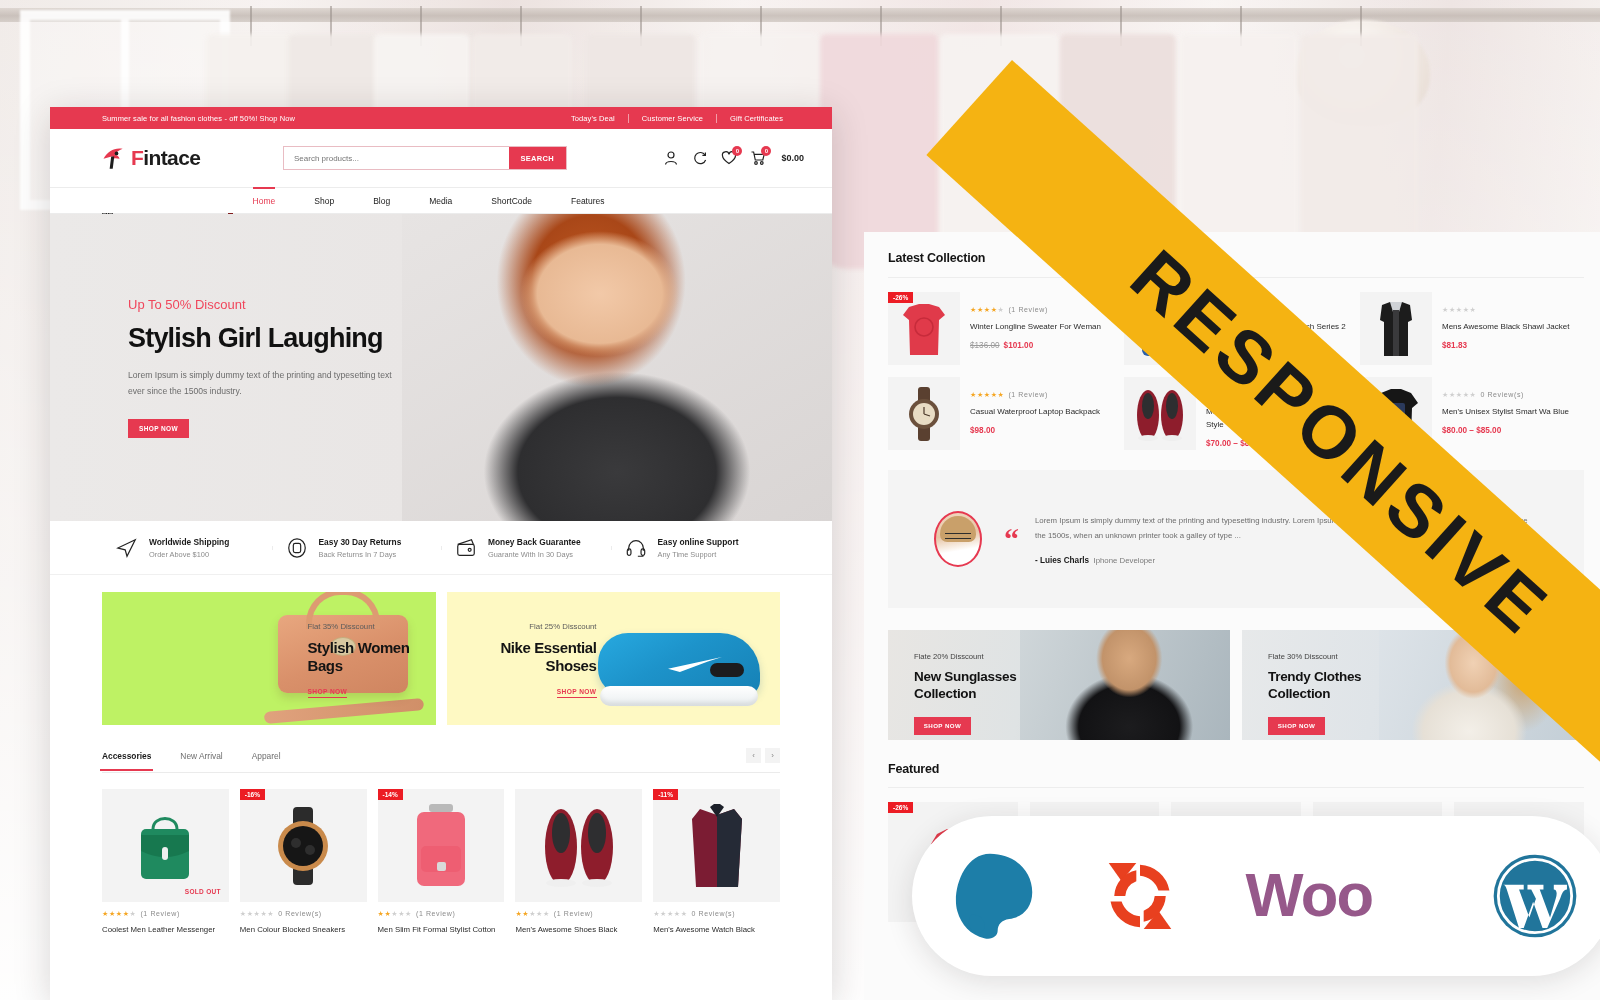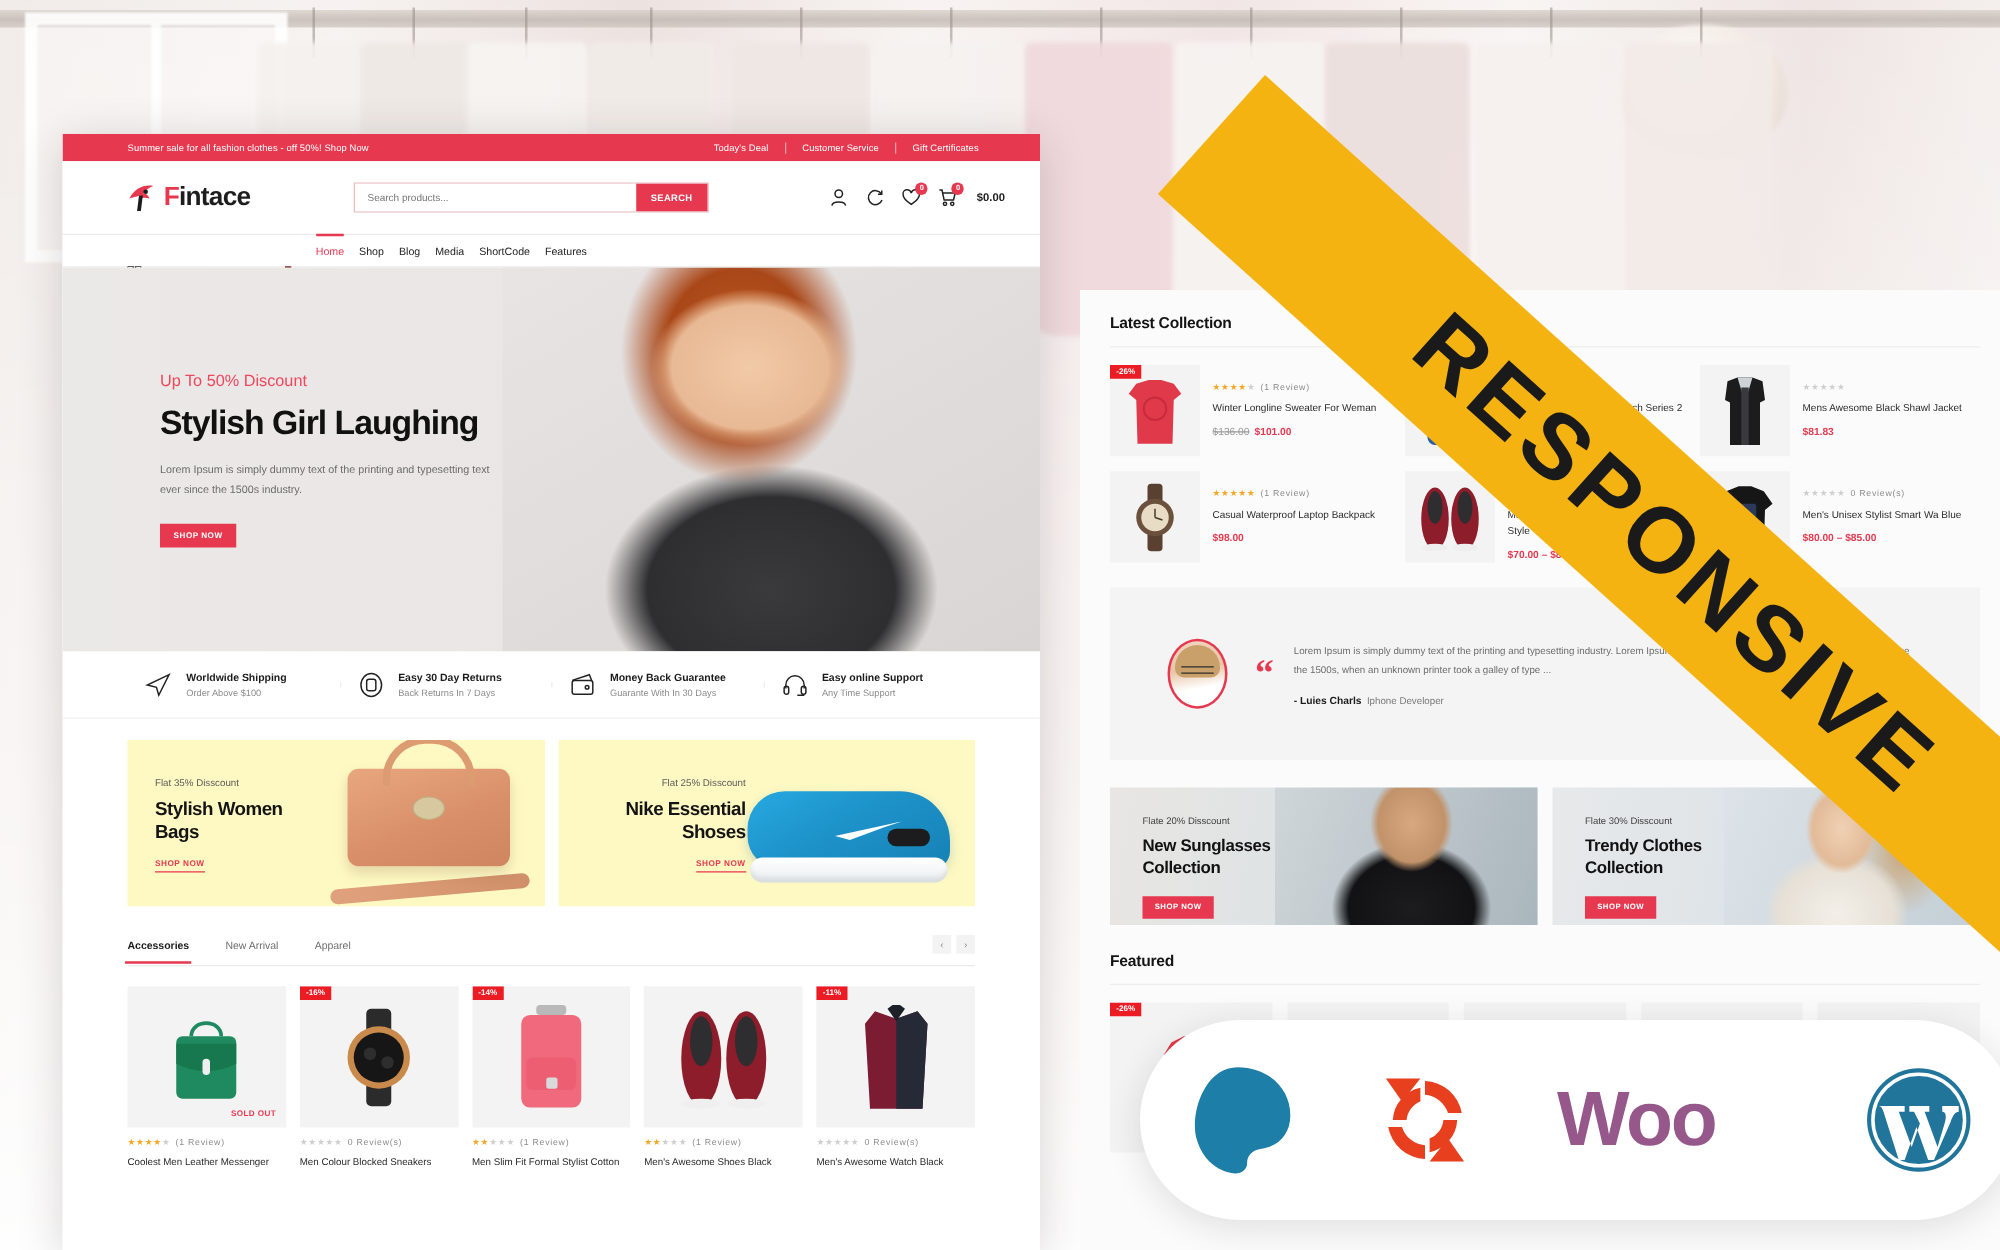--- a/index.html
+++ b/index.html
@@ -103,21 +103,21 @@
   }
   .cart-amt { font-size: 9px; font-weight: 600; color: #222; margin-left: 2px; }
 
   
   .nav {
     height: 27px; border-top: 1px solid #ececec; border-bottom: 1px solid #ececec;
     display: flex; align-items: center; padding: 0 52px; background: #fff;
   }
   .cats { display: flex; align-items: center; gap: 7px; padding-right: 16px; border-right: 5px solid #7f1d1d; margin-top: 35px; }
   .cats-label { font-size: 8.5px; color: #2a2a2a; font-weight: 500; }
-  .navlinks { display: flex; align-items: flex-end; gap: 12px; padding-left: 20px; }
+  .navlinks { display: flex; align-items: flex-end; gap: 39px; padding-left: 20px; }
   .navlink { font-size: 8.5px; color: #222; font-weight: 500; position: relative; cursor: pointer; }
   .navlink.active { color: #e63950; }
   .navlink.active:after {
     content:""; position:absolute; left: 0; right: 0; top: -9px; height: 2px; background: #e63950;
   }
 
   
   .hero {
     height: 307px; margin: 0 0 0 0; display: flex; position: relative;
     background: linear-gradient(90deg,#ebe9e8 0%, #e9e6e5 46%, #dedbda 100%);
@@ -149,21 +149,21 @@
   .feat + .feat:before {
     content:""; position:absolute; left: 0; top: 9px; bottom: 9px; width: 1px; background: #ececec;
   }
   .feat-ico { width: 22px; height: 22px; color: #222; flex: none; }
   .feat-t { font-size: 8.4px; font-weight: 700; color: #1b1b1b; }
   .feat-s { font-size: 7.4px; color: #8c8c8c; margin-top: 3px; }
 
   
   .promos { display: flex; gap: 11px; padding: 17px 52px 0 52px; }
   .promo { flex: 1; height: 133px; display: flex; position: relative; overflow: hidden; }
-  .promo.bag { background: #fef9c3; }
+  .promo.bag { background: #bef264; justify-content: flex-end; }
   .promo.shoe { background: #fef9c3; text-align: right; }
   .promo-txt { padding: 30px 0 0 22px; width: 150px; z-index: 2; }
   .promo-kick { font-size: 7.8px; color: #5b5b5b; margin-bottom: 8px; }
   .promo-title { font-size: 15px; font-weight: 700; color: #141414; line-height: 1.22; letter-spacing: -.4px; }
   .promo-link {
     display: inline-block; margin-top: 12px; font-size: 6.6px; font-weight: 700;
     letter-spacing: .4px; color: #e63950; border-bottom: 1px solid #e63950; padding-bottom: 2px; cursor: pointer;
   }
   .promo-img { position: absolute; right: 6px; bottom: 6px; top: 10px; width: 185px; }
   .handbag {

